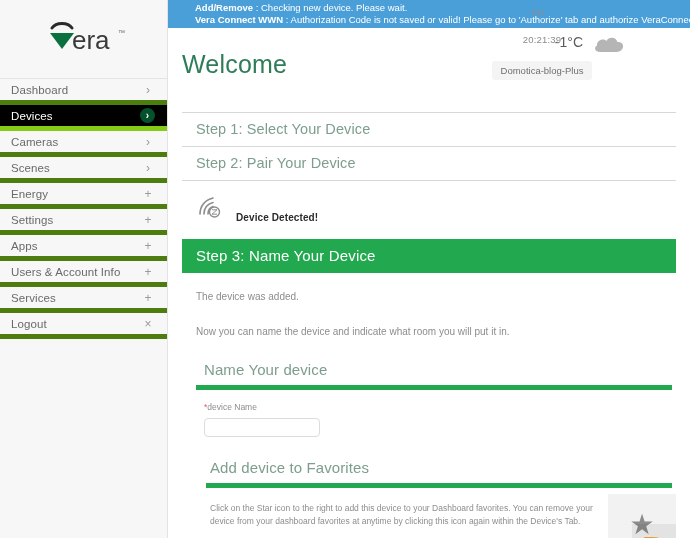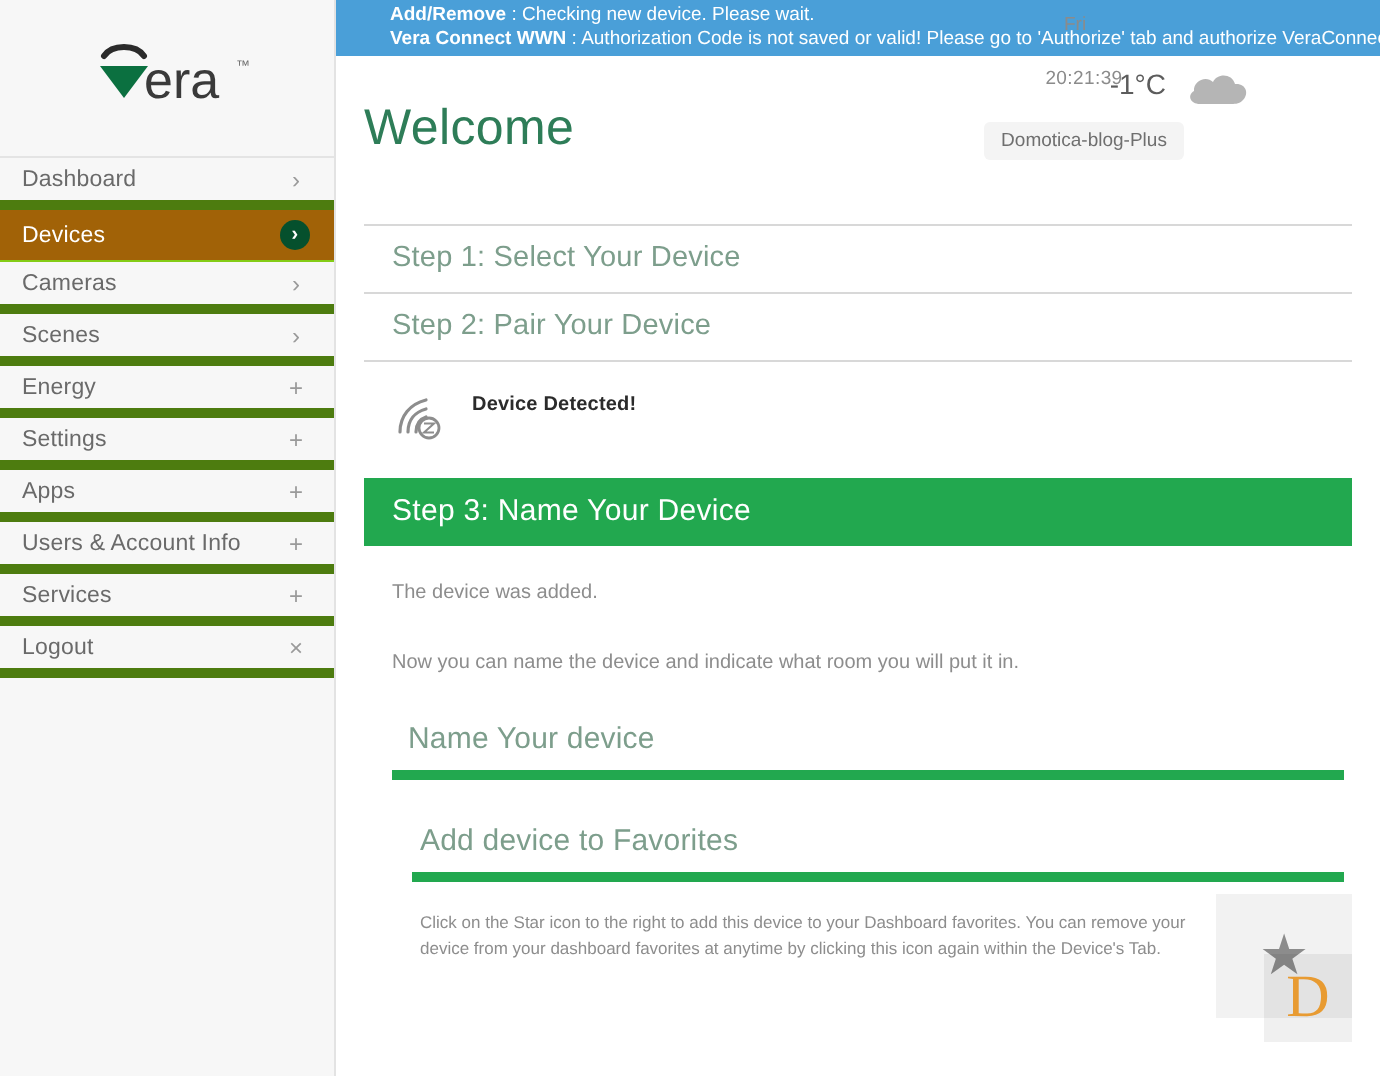--- a/index.html
+++ b/index.html
@@ -59,23 +59,23 @@
     font-size: 12px;
     color: #9a9a9a;
     line-height: 1;
     display: flex;
     align-items: center;
     justify-content: center;
     width: 14px;
     height: 14px;
   }
   .nav-item.active {
-    background: #a16207;
+    background: #000000;
     color: #ffffff;
-    border-bottom: 1px solid #84cc16;
+    border-bottom: 5px solid #84cc16;
     gap: 44px;
   }
   .nav-item.active .nav-label { color: #ffffff; }
   .nav-item.active .nav-mark {
     background: #05502d;
     color: #ffffff;
     border-radius: 50%;
     width: 15px; height: 15px;
     font-size: 10px;
     font-weight: bold;
@@ -166,21 +166,21 @@
     font-size: 14.5px;
     color: #7d9e8c;
     padding: 8px 0 9px 14px;
     border-bottom: 1px solid #d8d8d8;
     letter-spacing: 0.1px;
   }
   .step-head.first { border-top: 1px solid #d8d8d8; margin-top: 28px; }
 
   .detect-row {
     display: flex;
-    align-items: flex-start;
+    align-items: flex-end;
     gap: 14px;
     padding: 16px 0 16px 14px;
     height: 58px;
   }
   .detect-text {
     font-size: 10px;
     font-weight: bold;
     color: #2b2b2b;
     letter-spacing: 0.1px;
   }
@@ -400,20 +400,24 @@
       </div>
 
       <div class="step3-banner">Step 3: Name Your Device</div>
 
       <div class="para p1">The device was added.</div>
       <div class="para p2">Now you can name the device and indicate what room you will put it in.</div>
 
       <div class="section-title">Name Your device</div>
       <div class="green-rule"></div>
 
+      <div class="field-block">
+        <div class="field-label"><span class="req">*</span><span>device Name</span></div>
+        <input class="text-input" type="text" value="" style="">
+      </div>
 
       <div class="section-title fav">Add device to Favorites</div>
       <div class="green-rule fav"></div>
 
       <div class="fav-body">
         <div class="fav-text">Click on the Star icon to the right to add this device to your Dashboard favorites. You can remove your device from your dashboard favorites at anytime by clicking this icon again within the Device's Tab.</div>
         <div class="star-box">
           <span class="star-glyph">★</span>
         </div>
         <div class="d-overlay">D</div>

